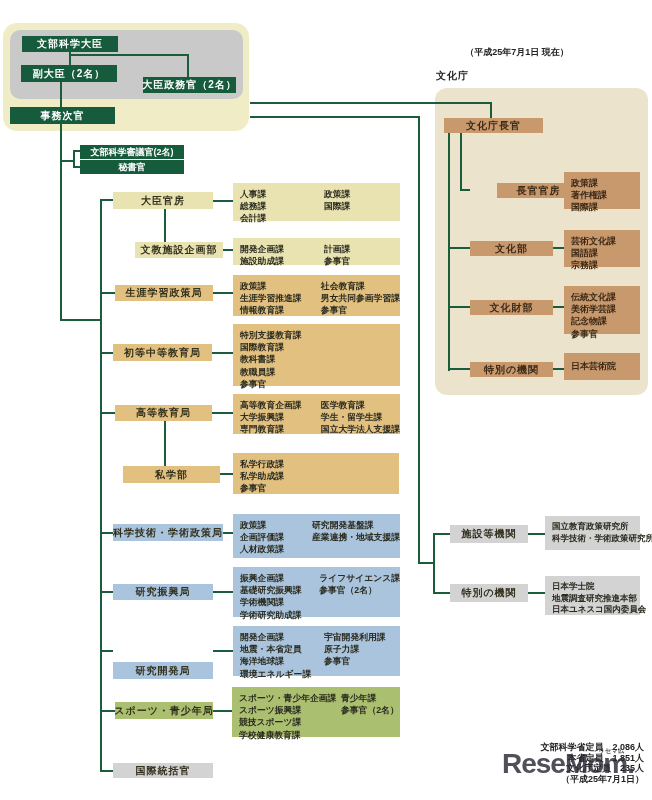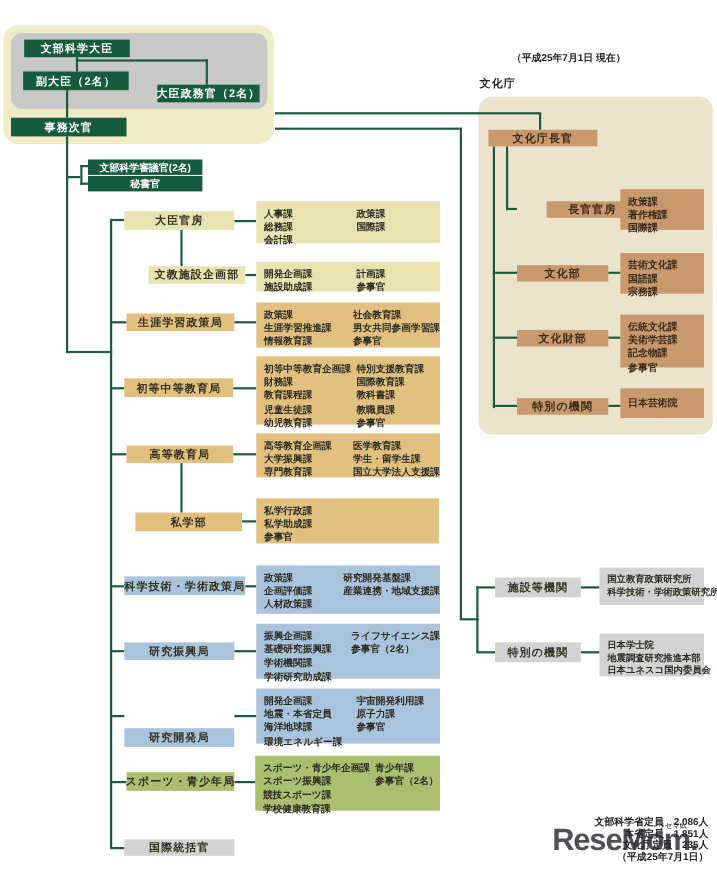--- a/index.html
+++ b/index.html
@@ -164,27 +164,20 @@
           <div class="item">情報教育課</div>
         </div>
         <div class="col2 col">
           <div class="item">社会教育課</div>
           <div class="item">男女共同参画学習課</div>
           <div class="item">参事官</div>
         </div>
       </div>
       <div class="box tan" style="left: 113px; top: 344px; width: 99px; height: 17px;">初等中等教育局</div>
       <div class="list tan" style="left: 233px; top: 324px; width: 167px; height: 62px;">
-        <div class="col1 col" style="width: 84px;">
-          <div class="item">初等中等教育企画課</div>
-          <div class="item">財務課</div>
-          <div class="item">教育課程課</div>
-          <div class="item">児童生徒課</div>
-          <div class="item">幼児教育課</div>
-        </div>
         <div class="col2 col">
           <div class="item">特別支援教育課</div>
           <div class="item">国際教育課</div>
           <div class="item">教科書課</div>
           <div class="item">教職員課</div>
           <div class="item">参事官</div>
         </div>
       </div>
       <div class="box tan" style="left: 115px; top: 405px; width: 97px; height: 16px;">高等教育局</div>
       <div class="list tan" style="left: 233px; top: 394px; width: 167px; height: 40px;">

